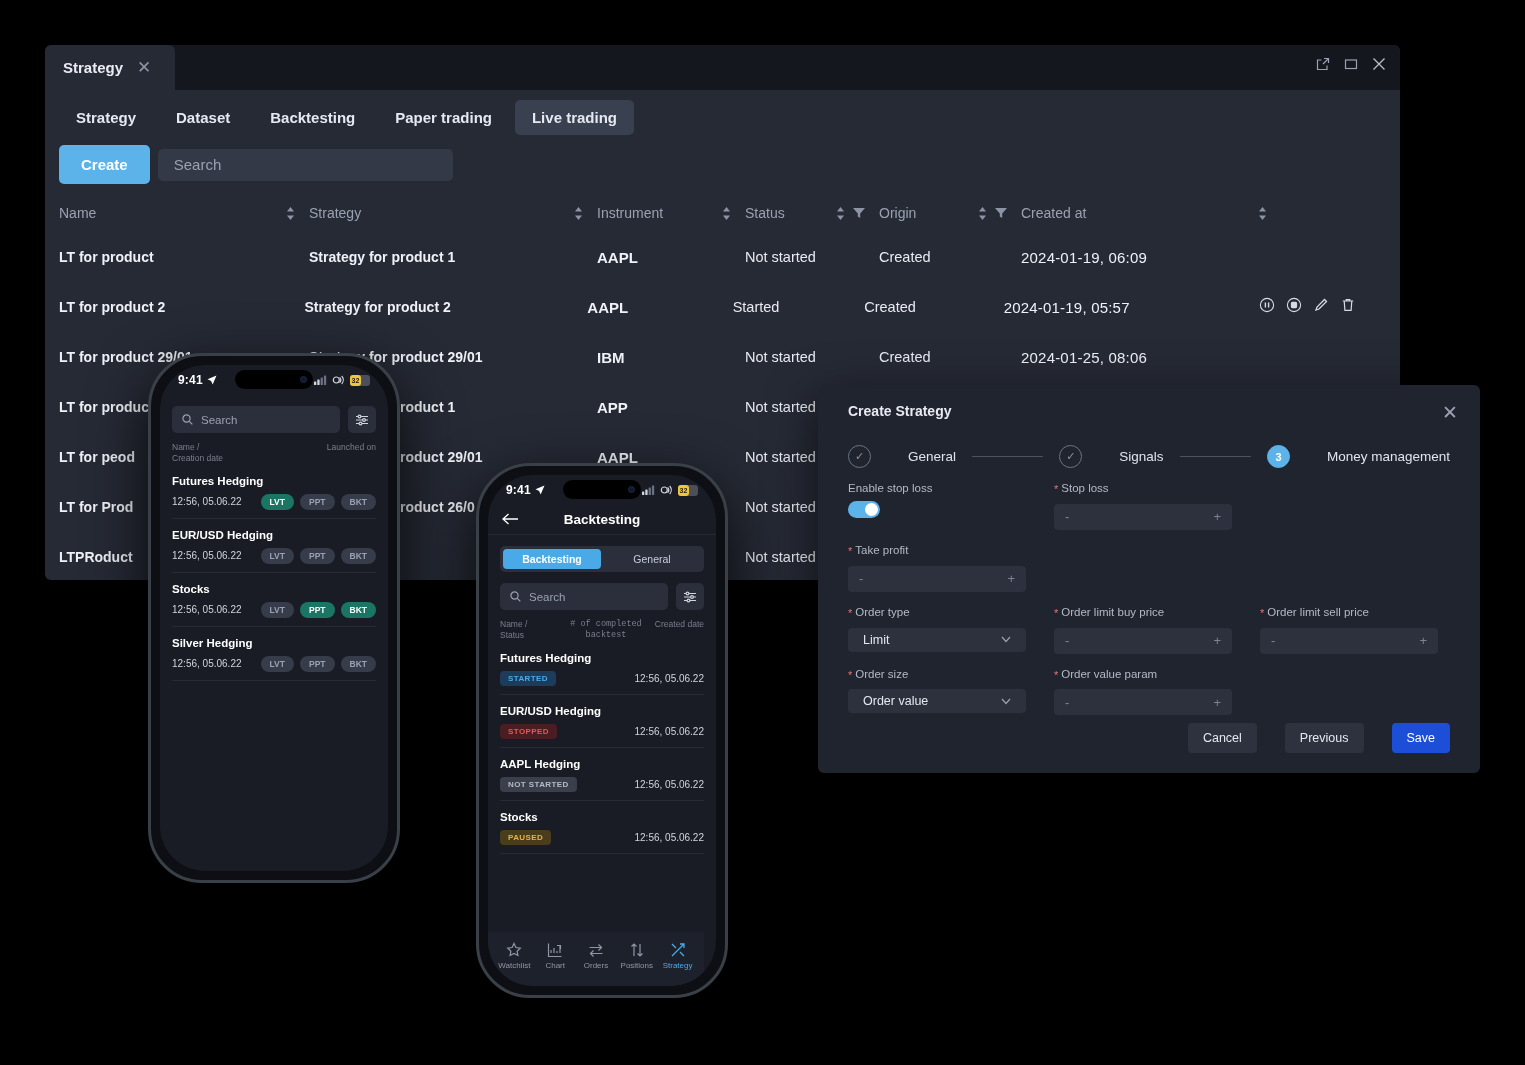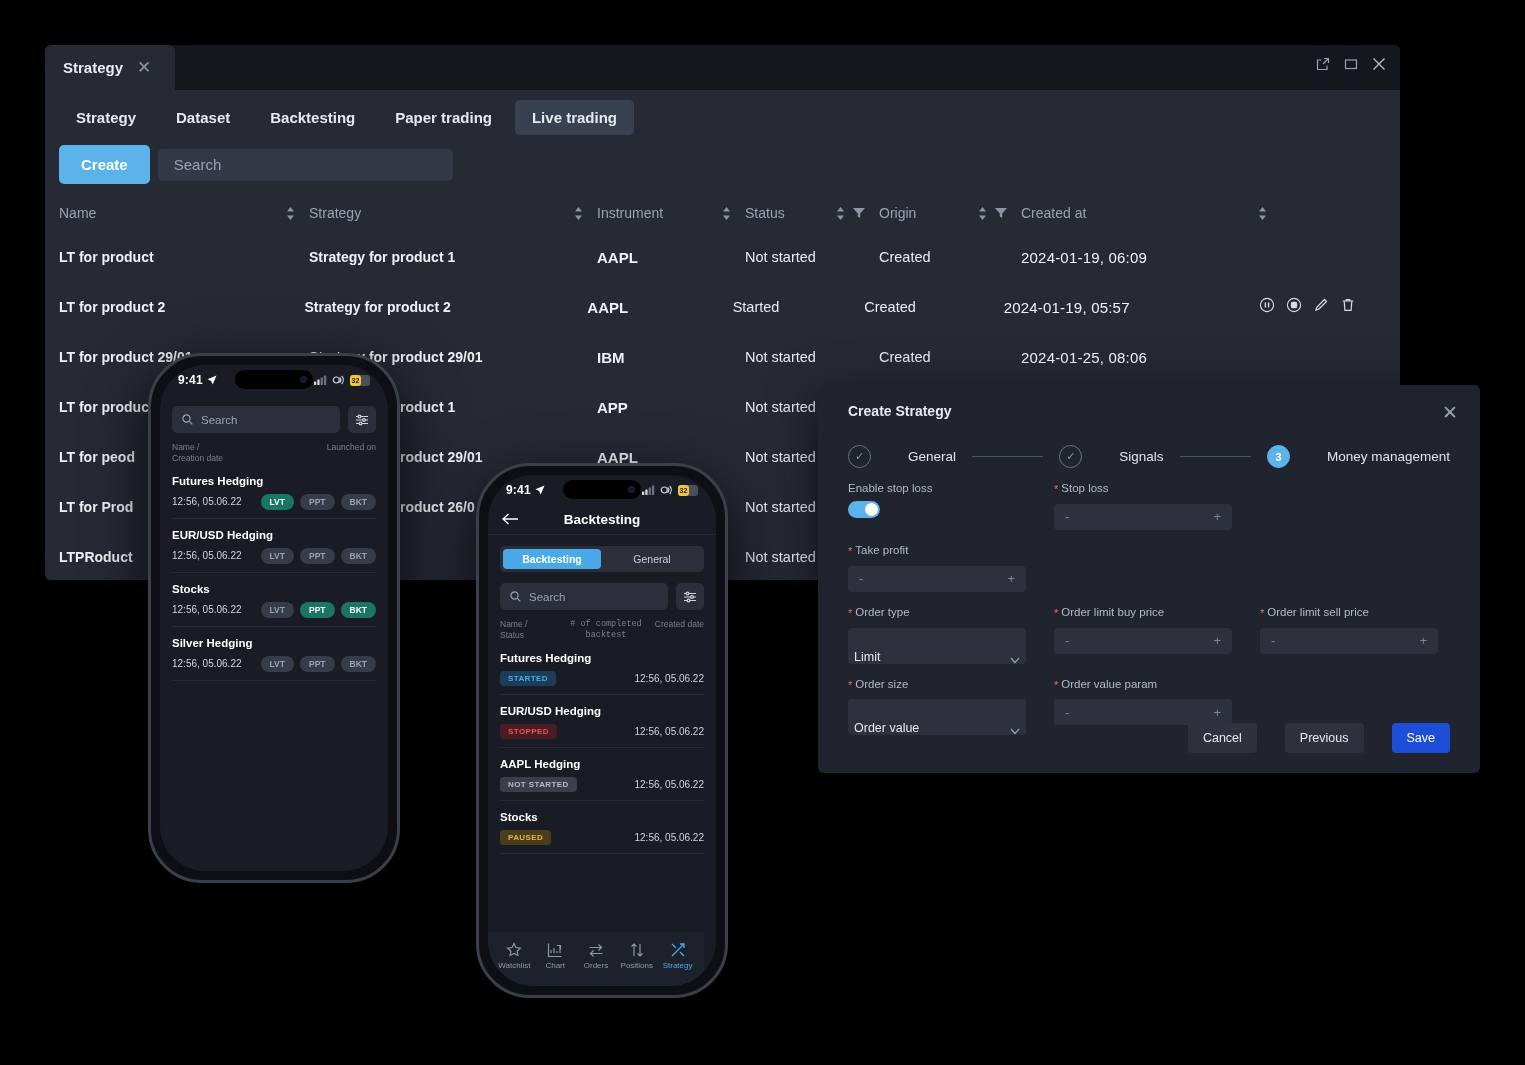--- a/index.html
+++ b/index.html
@@ -113,23 +113,23 @@
   .fcell { width: 178px; }
   .flabel { color: #b3b9c7; font-size: 11.5px; margin-bottom: 7px; display: flex; gap: 3px; }
   .req { color: #e8736d; font-size: 11px; line-height: 1.35; }
   .stepper {
     height: 26px; background: #2c313d; border-radius: 4px;
     display: flex; align-items: center; justify-content: space-between;
     padding: 0 11px; cursor: text;
   }
   .stepper .mn, .stepper .pl { color: #7c8494; font-size: 13px; user-select: none; cursor: pointer;}
   .selectbox {
-    height: 36px; background: #2c313d; border-radius: 4px;
-    display: flex; align-items: flex-end; justify-content: space-between;
-    padding: 0 6px; cursor: pointer;
+    height: 24px; background: #2c313d; border-radius: 4px;
+    display: flex; align-items: center; justify-content: space-between;
+    padding: 0 15px; cursor: pointer;
   }
   .selectbox .sv { color: #e4e8f0; font-size: 12.5px; }
   .toggle {
     width: 32px; height: 17px; border-radius: 9px; background: #5cb3ea;
     position: relative; cursor: pointer; margin-top: 2px;
   }
   .toggle::after {
     content: ""; position: absolute; right: 2px; top: 2px;
     width: 13px; height: 13px; border-radius: 50%; background: #fff;
   }

